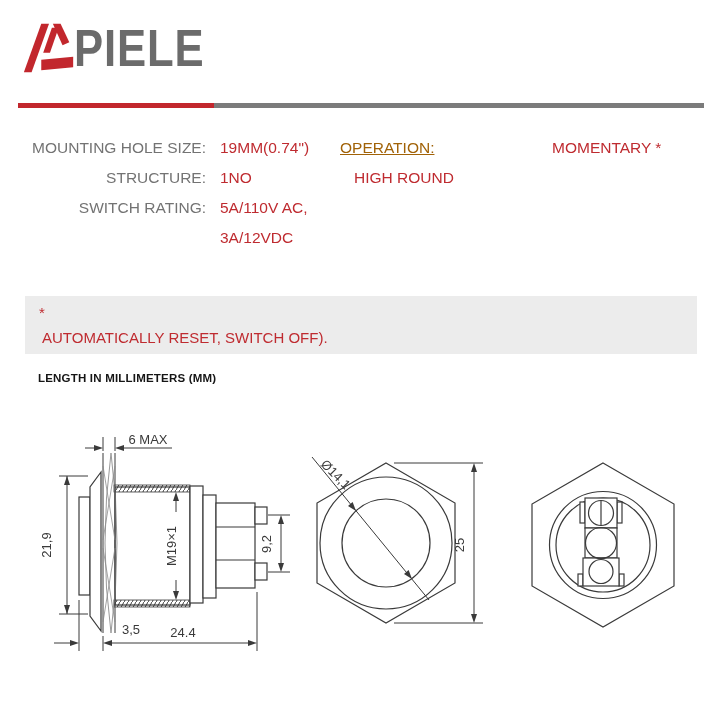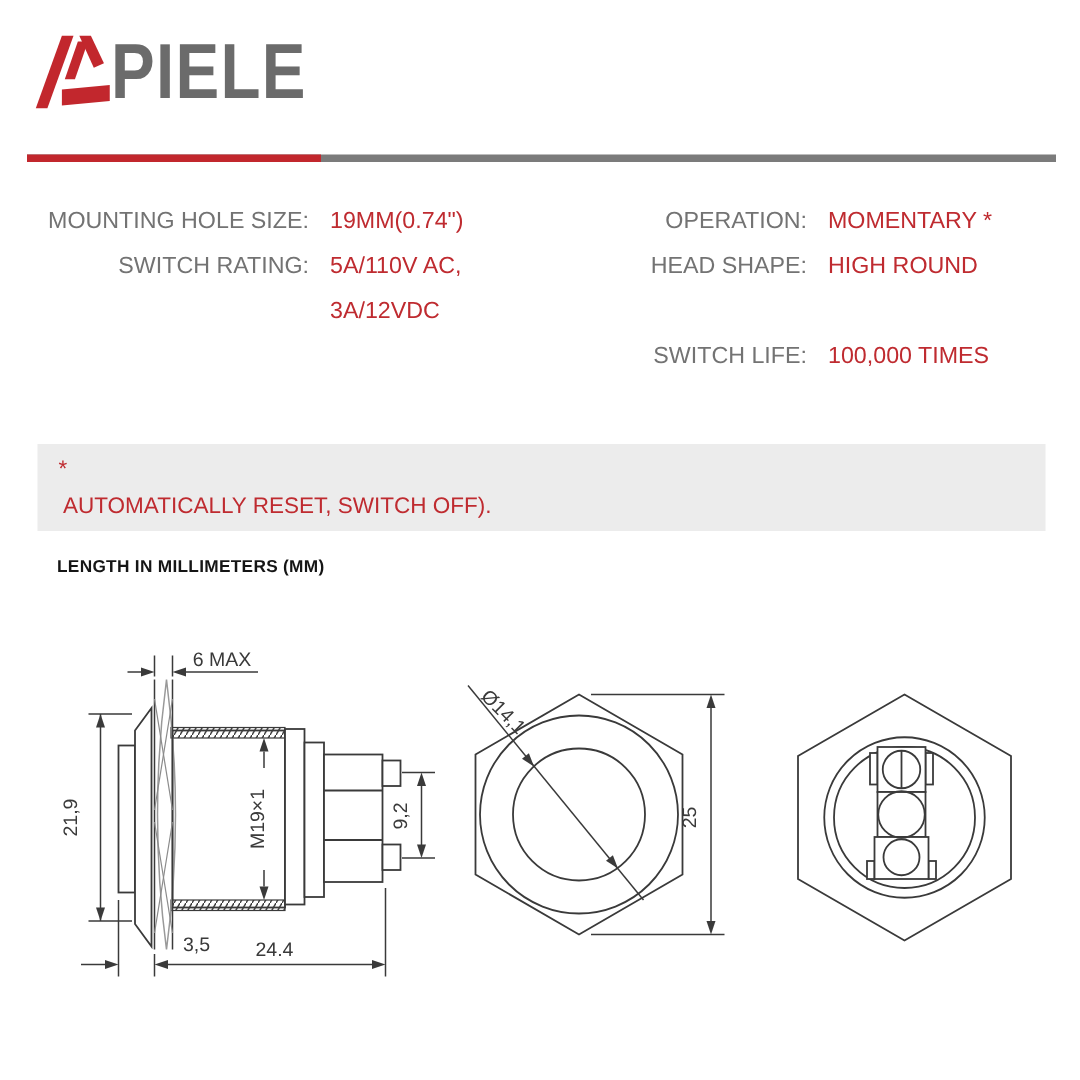--- a/index.html
+++ b/index.html
@@ -18,21 +18,21 @@
   }
   
   .divider{position:absolute;left:18px;top:103px;width:686px;height:5px;background:#7b7b7b;}
   .divider .red{position:absolute;left:0;top:0;height:5px;width:196px;background:#c2272d;}
   
   .spec-col{position:absolute;top:133px;}
   .spec-col.left{left:20px;}
   .spec-col.right{left:340px;}
   .spec-row{display:flex;height:30px;align-items:center;font-size:15.5px;white-space:nowrap;}
   .spec-col.left .spec-label{width:186px;text-align:right;color:#737373;}
-  .spec-col.right .spec-label{width:198px;text-align:right;color:#737373;}
+  .spec-col.right .spec-label{width:198px;color:#a16207;text-decoration:underline;}
   .spec-value{margin-left:14px;color:#bf2b30;}
   
   .note{position:absolute;left:25px;top:296px;width:672px;height:58px;background:#ececec;
         font-size:15px;color:#bf2b30;}
   .note .star{position:absolute;left:14px;top:8px;}
   .note .l1{position:absolute;left:32px;top:8px;white-space:nowrap;}
   .note .l2{position:absolute;left:17px;top:33px;white-space:nowrap;}
   
   .units{position:absolute;left:38px;top:372px;font-size:11.5px;font-weight:bold;color:#151515;
          letter-spacing:.2px;text-align:right;}
@@ -58,43 +58,42 @@
 <div class="divider">
   <div class="red"></div>
 </div>
 
 <div class="spec-col left">
   <div class="spec-row">
     <span class="spec-label">MOUNTING HOLE SIZE:</span>
     <span class="spec-value">19MM(0.74")</span>
   </div>
   <div class="spec-row">
+    <span class="spec-label">STRUCTURE:</span>
+    <span class="spec-value">1NO</span>
+  </div>
+  <div class="spec-row">
     <span class="spec-label">SWITCH RATING:</span>
     <span class="spec-value">5A/110V AC,</span>
   </div>
   <div class="spec-row">
     <span class="spec-label"></span>
     <span class="spec-value">3A/12VDC</span>
   </div>
 </div>
 
 <div class="spec-col right">
   <div class="spec-row">
     <span class="spec-label">OPERATION:</span>
     <span class="spec-value">MOMENTARY *</span>
   </div>
   <div class="spec-row">
-    <span class="spec-label">HEAD SHAPE:</span>
     <span class="spec-value">HIGH ROUND</span>
   </div>
   <div class="spec-row">
-  </div>
-  <div class="spec-row">
-    <span class="spec-label">SWITCH LIFE:</span>
-    <span class="spec-value">100,000 TIMES</span>
   </div>
 </div>
 
 <div class="note">
   <span class="star">*</span>
   <span class="l2">AUTOMATICALLY RESET, SWITCH OFF).</span>
 </div>
 
 <div class="units">LENGTH IN MILLIMETERS (MM)</div>
 

